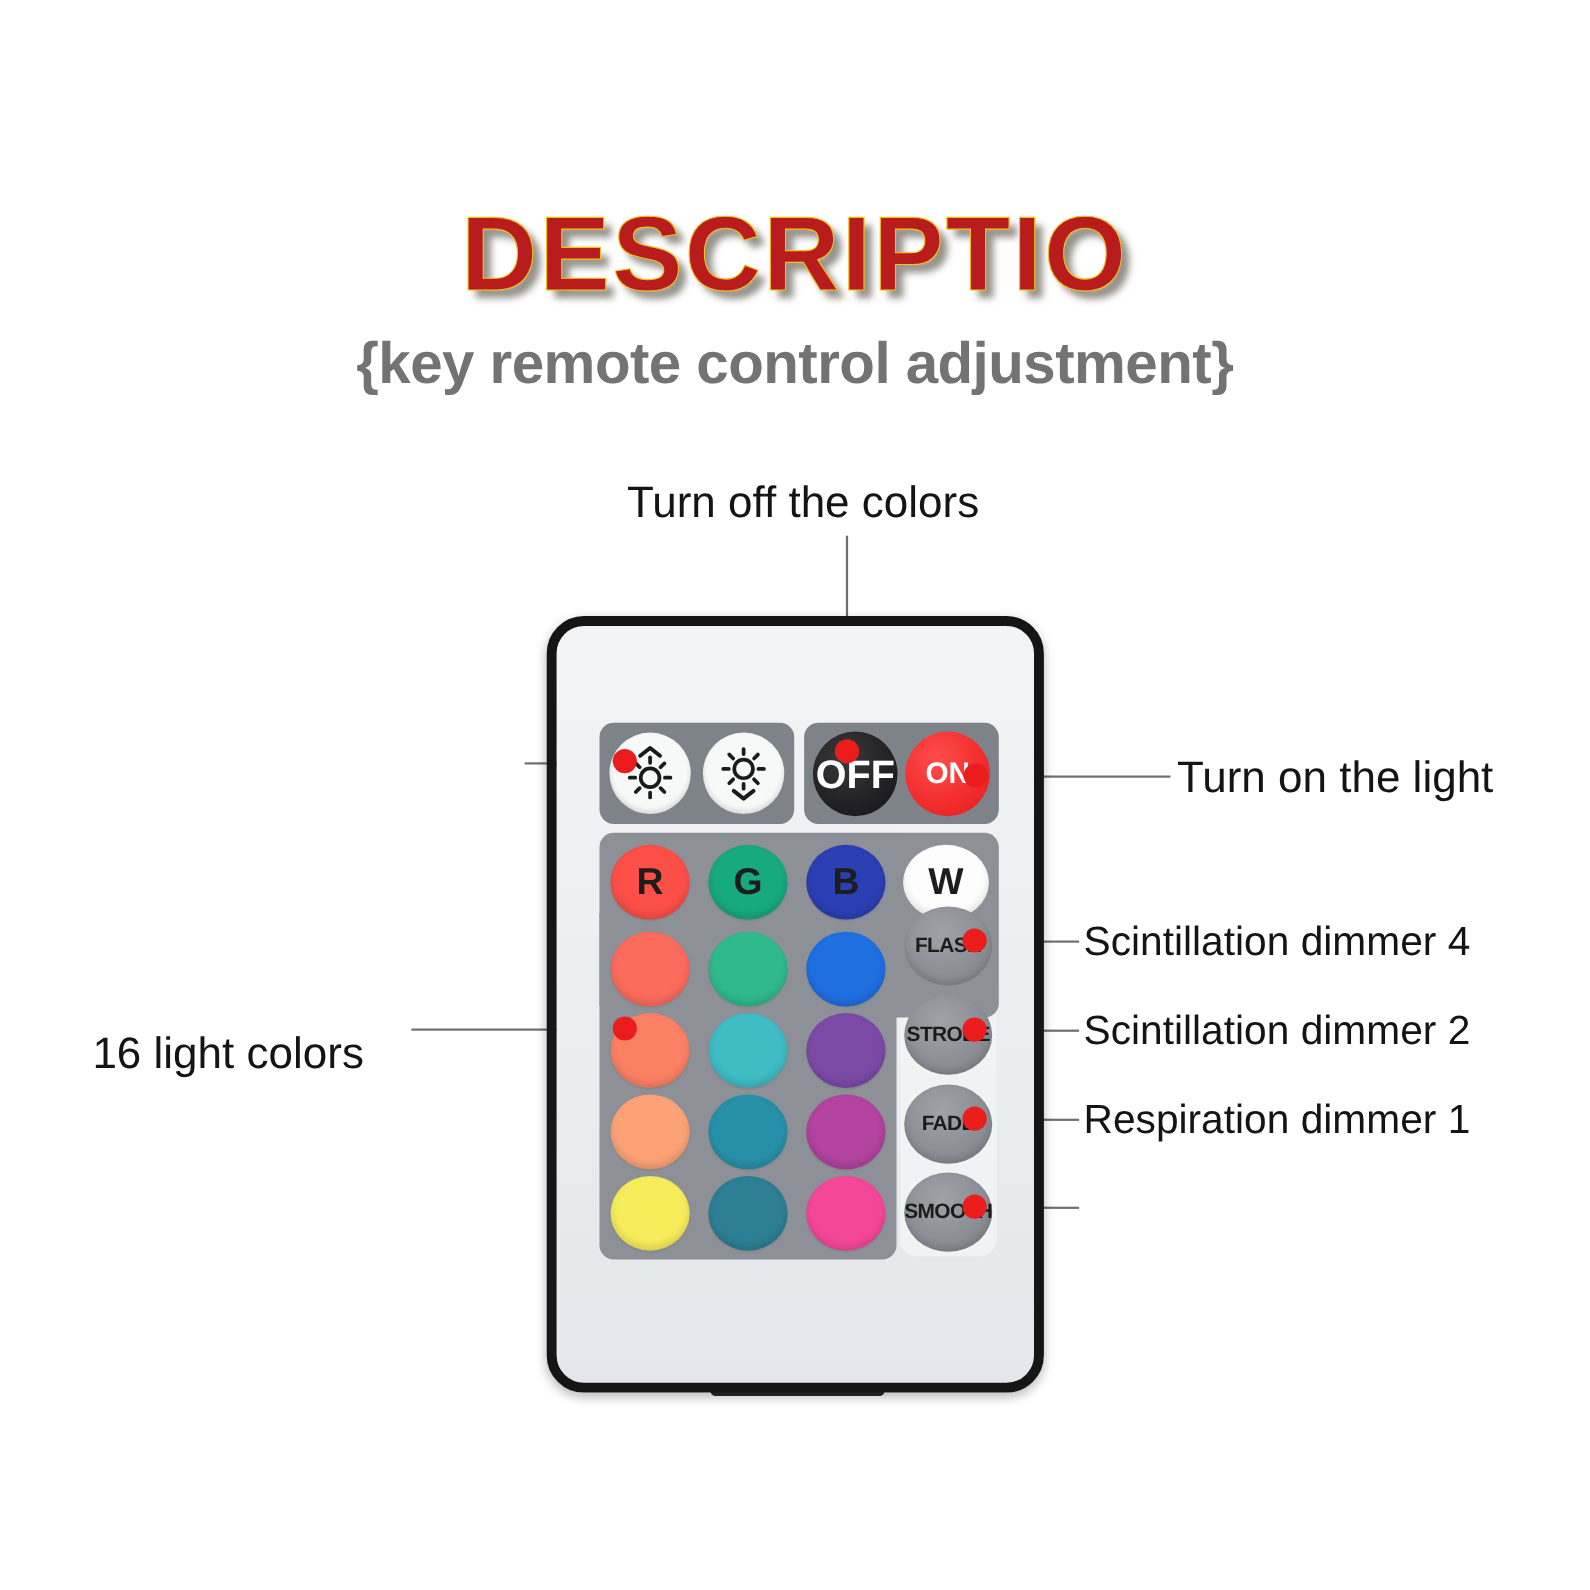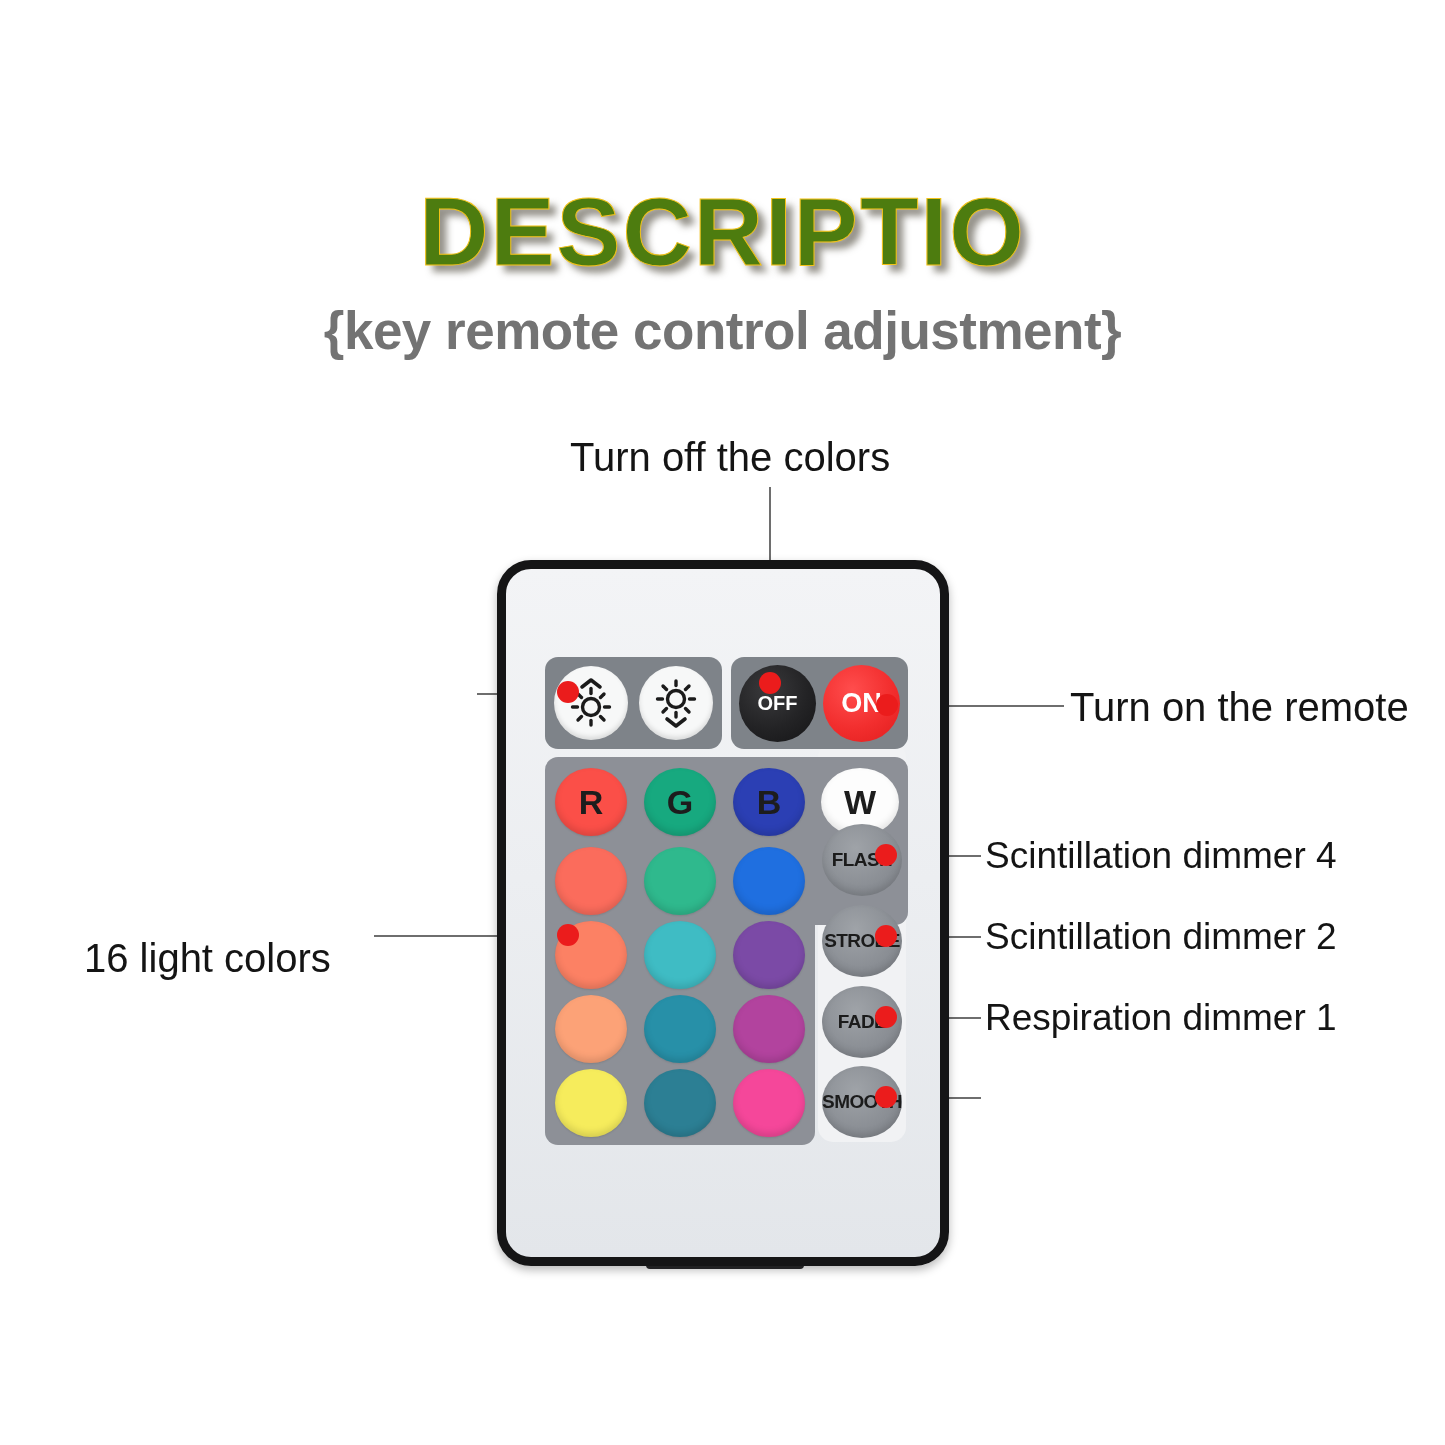--- a/index.html
+++ b/index.html
@@ -21,21 +21,21 @@
   #title {
     position: absolute;
     left: 0;
     top: 182px;
     width: 1445px;
     text-align: center;
     font-family: "Liberation Sans", sans-serif;
     font-weight: bold;
     font-size: 96px;
     letter-spacing: 2px;
-    color: #4d7c0f;
+    color: #b91c1c;
     text-shadow: 7px 7px 7px rgba(60,55,40,0.55);
     line-height: 1.05;
     -webkit-text-stroke: 1px #F2C21A;
   }
   #subtitle {
     position: absolute;
     left: 0;
     top: 300px;
     width: 1445px;
     text-align: center;
@@ -136,21 +136,21 @@
 
   #btn-off {
     position: absolute;
     left: 8px; top: 8px;
     width: 77px; height: 77px;
     border-radius: 50%;
     background: radial-gradient(circle at 38% 32%, #3a3a3c 0%, #232325 55%, #141416 100%);
     color: #ffffff;
     font-family: "Liberation Sans", sans-serif;
     font-weight: bold;
-    font-size: 20px;
+    font-size: 36px;
     display: flex; align-items: center; justify-content: center;
     letter-spacing: 0px;
   }
   #btn-on {
     position: absolute;
     left: 92px; top: 8px;
     width: 77px; height: 77px;
     border-radius: 50%;
     background: radial-gradient(circle at 38% 32%, #ff4d4d 0%, #f22e2e 55%, #e01d1d 100%);
     color: #ffffff;
@@ -262,21 +262,21 @@
 
   <div class="leader-h" style="left:889px; top:705px; width:175px;"></div>
 
   <div class="leader-h" style="left:885px; top:855px; width:96px;"></div>
   <div class="leader-h" style="left:885px; top:936px; width:96px;"></div>
   <div class="leader-h" style="left:885px; top:1017px; width:96px;"></div>
   <div class="leader-h" style="left:885px; top:1097px; width:96px;"></div>
 
   <div class="callout" id="lbl-off">Turn off the colors</div>
   <div class="callout" id="lbl-16colors">16 light colors</div>
-  <div class="callout" id="lbl-on">Turn on the remote</div>
+  <div class="callout" id="lbl-on">Turn on the light</div>
   <div class="callout" id="lbl-scint1">Scintillation dimmer 4</div>
   <div class="callout" id="lbl-scint2">Scintillation dimmer 2</div>
   <div class="callout" id="lbl-resp1">Respiration dimmer 1</div>
 
   <div id="remote"></div>
   <div id="remote-foot"></div>
 
   <div class="pad" id="pad-bright">
     <div class="bright-btn" id="bright-up">
       <span>

